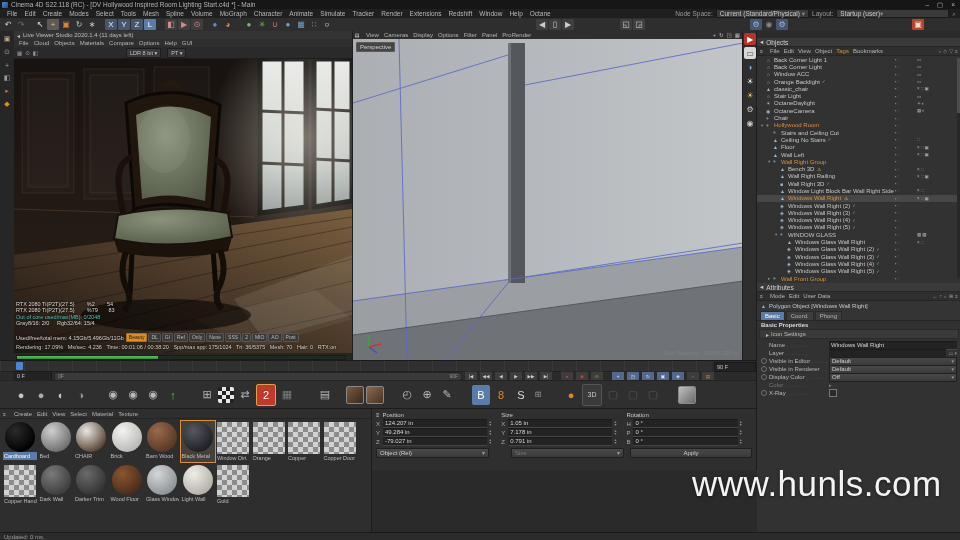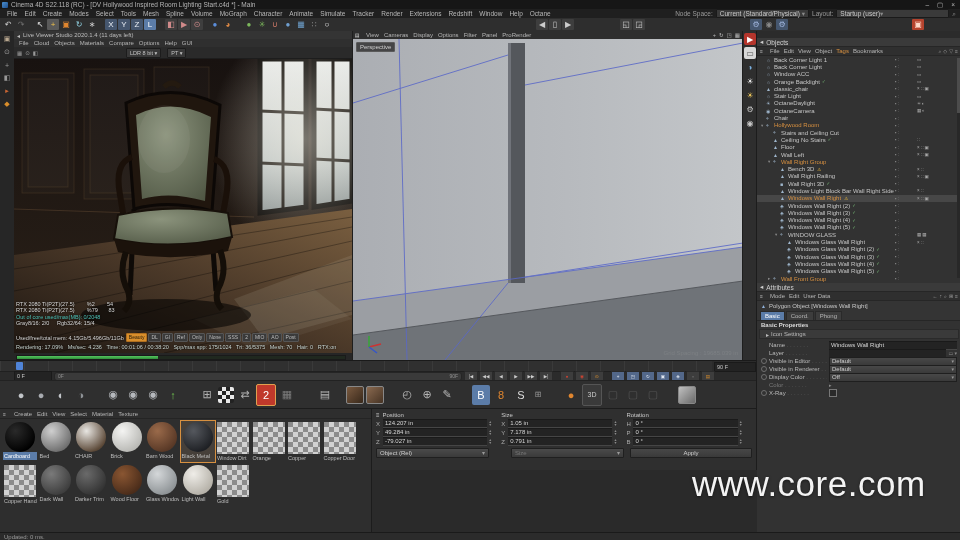--- a/index.html
+++ b/index.html
@@ -1164,15 +1164,15 @@
       <span id="apply-btn">Apply</span>
     </div>
   </div>
 
   <div class="abs" id="voidbr"></div>
 
   <div class="abs" id="statusbar">
     <span>Updated: 0 ms.</span>
   </div>
 
-  <div class="abs" id="watermark">www.core.com</div>
+  <div class="abs" id="watermark">www.hunls.com</div>
 
 </div>
 
 </body></html>

